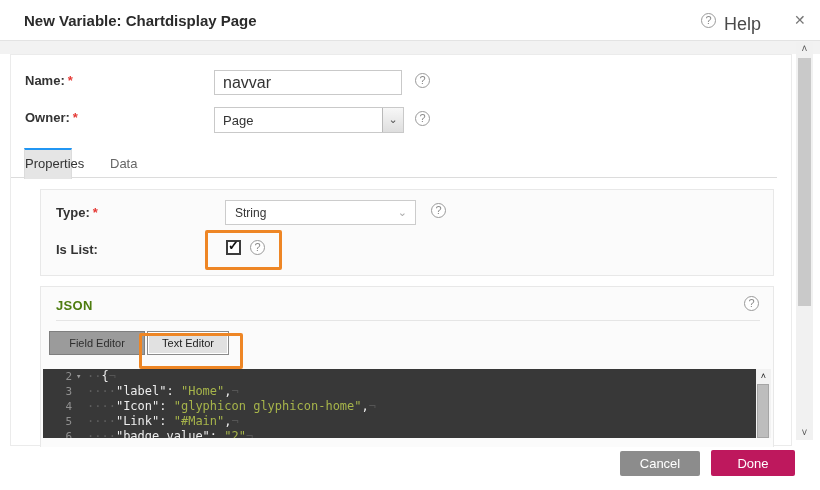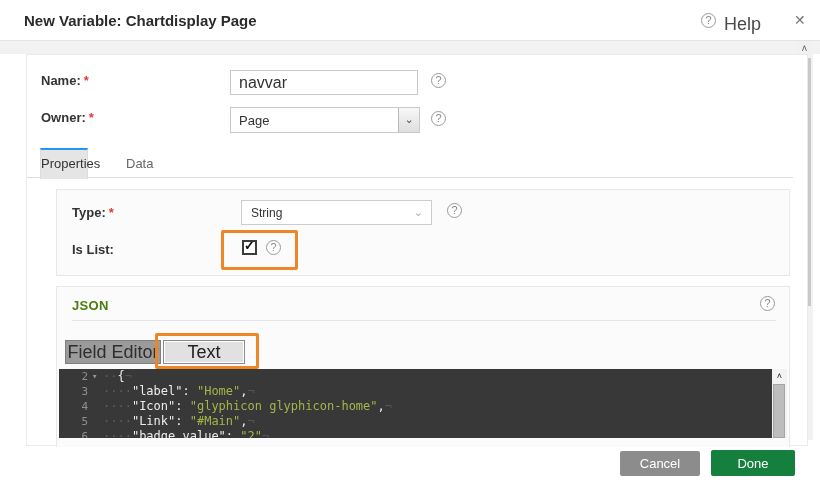--- a/index.html
+++ b/index.html
@@ -16,21 +16,21 @@
   .tb-close { position:absolute; left:794px; top:12px; font-size:14px; color:#777; cursor:pointer; }
 
   
   .band { position:absolute; left:0; top:41px; width:820px; height:13px; background:#f2f2f2; }
   .scrollbar-v { position:absolute; left:796px; top:42px; width:17px; height:398px; background:#f1f1f1; }
   .sb-arrow { position:absolute; left:0; width:17px; height:14px; color:#555; font-size:10px; text-align:center; line-height:14px; cursor:pointer; }
   .sb-up { top:0; } .sb-down { bottom:0; }
   .sb-thumb { position:absolute; left:2px; top:16px; width:13px; height:248px; background:#c9c9c9; cursor:pointer; }
 
   
-  .content { position:absolute; left:10px; top:54px; width:782px; height:392px; background:#fff; border:1px solid #ebebeb;margin-left:16px; }
+  .content { position:absolute; left:10px; top:54px; width:782px; height:392px; background:#fff; border:1px solid #ebebeb; }
 
   .field-label { position:absolute; font-size:13px; font-weight:bold; color:#333; }
   .req { color:#e53935; font-weight:bold; margin-left:3px; }
   .name-input { position:absolute; left:203px; top:15px; width:188px; height:25px; border:1px solid #c9c9c9;
                 padding:0 8px; font-size:16px; color:#333; font-family:"Liberation Sans", sans-serif; background:#fff; }
   .owner-select { position:absolute; left:203px; top:52px; width:190px; height:26px; border:1px solid #c9c9c9; background:#fff; cursor:pointer; }
   .owner-select .sel-text { position:absolute; left:8px; top:5px; font-size:13px; color:#333; }
   .owner-arrow { position:absolute; right:0; top:0; width:21px; height:24px; background:linear-gradient(#f7f7f7,#dedede);
                  border-left:1px solid #b9b9b9; color:#555; font-size:11px; text-align:center; line-height:23px; }
 
@@ -53,41 +53,41 @@
   .checkbox { position:absolute; left:185px; top:50px; width:15px; height:15px; border:2px solid #3c3c3c; background:#fff; cursor:pointer; }
   .checkbox .check { position:absolute; left:0px; top:-4px; font-size:13px; font-weight:bold; color:#111; }
   .hl-rect { position:absolute; border:3px solid #ee8625; border-radius:2px; z-index:3; }
   .hl-islist { left:164px; top:40px; width:77px; height:40px; }
   .hl-texteditor { left:98px; top:46px; width:104px; height:36px; }
 
   .json-title { position:absolute; left:15px; top:11px; font-size:13px; font-weight:bold; color:#4d7c0f; letter-spacing:.3px; }
   .json-help { position:absolute; left:703px; top:9px; }
   .json-divider { position:absolute; left:15px; top:33px; width:704px; height:1px; background:#e5e5e5; }
 
-  .ed-btn { position:absolute; top:53px; height:24px; font-size:18px; text-align:center; line-height:22px; cursor:pointer; }
+  .ed-btn { position:absolute; top:44px; height:24px; font-size:11px; text-align:center; line-height:22px; cursor:pointer; }
   .btn-field { left:8px; width:96px; background:#9b9b9b; border:1px solid #7f7f7f; color:#2e2e2e; }
   .btn-text  { left:106px; width:82px; background:#e1e1e1; border:1px solid #8a8a8a; box-shadow:inset 0 0 0 1px #fff; color:#222; }
 
   
   .editor { position:absolute; left:2px; top:82px; width:728px; height:69px; background:#383838; overflow:hidden; cursor:text; }
   .code-line { position:relative; height:15px; line-height:15px; white-space:pre; font-family:"DejaVu Sans Mono", monospace; font-size:12px; }
   .gutter { display:inline-block; width:44px; padding-right:15px; text-align:right; color:#909090; font-size:11px; vertical-align:top; }
   .fold { position:absolute; left:33px; top:0; color:#9a9a9a; font-size:9px; }
   .seg-code { color:#ededed; }
   .seg-str { color:#a6b44a; }
   .seg-ws { color:#5f5f5f; }
   .seg-eol { color:#555; }
   .ed-scroll { position:absolute; right:0; top:0; width:15px; height:69px; background:#f2f2f2; }
   .ed-up { position:absolute; left:0; top:0; width:15px; height:14px; color:#222; font-size:9px; text-align:center; line-height:14px; cursor:pointer; }
   .ed-thumb { position:absolute; left:1px; top:15px; width:12px; height:54px; background:#bdbdbd; border:1px solid #a5a5a5; cursor:pointer; }
 
   
   .btn-cancel { position:absolute; left:620px; top:451px; width:80px; height:25px; background:#8c8c8c; border:none;
                 color:#fff; font-size:13px; border-radius:2px; font-family:"Liberation Sans", sans-serif; cursor:pointer; }
-  .btn-done { position:absolute; left:711px; top:450px; width:84px; height:26px; background:#15803d; border:none;
+  .btn-done { position:absolute; left:711px; top:450px; width:84px; height:26px; background:#be185d; border:none;
               color:#fff; font-size:13px; border-radius:2px; font-family:"Liberation Sans", sans-serif; cursor:pointer; }
 </style>
 </head>
 <body>
 
 <div class="titlebar">
   <div class="dlg-title">New Variable: Chartdisplay Page</div>
   <div class="help-icon tb-help-icon">?</div>
   <div class="tb-help-text">Help</div>
   <div class="tb-close">✕</div>

